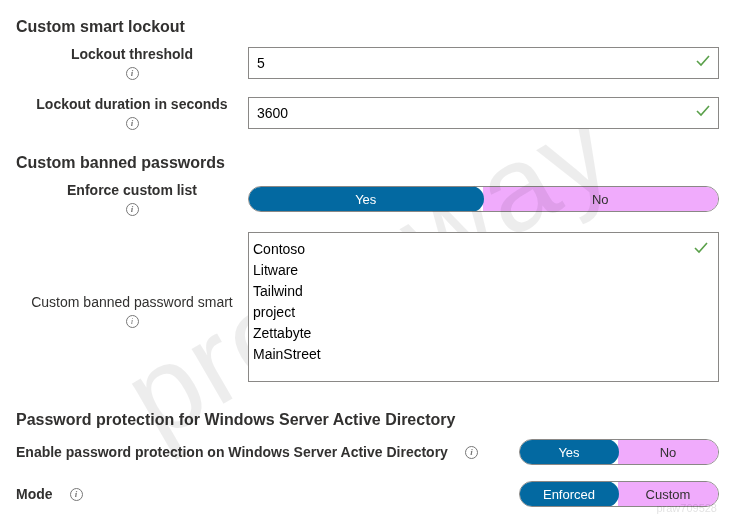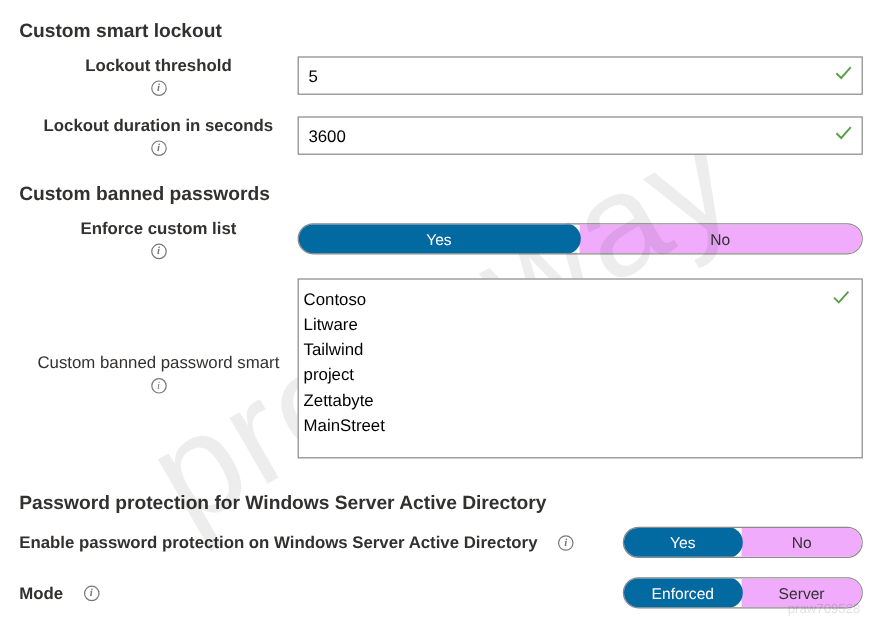--- a/index.html
+++ b/index.html
@@ -117,15 +117,15 @@
 </div>
 
 <div class="row-pp">
   <div class="lbl-long">
     <span>Mode</span>
     <span class="info-icon">i</span>
   </div>
   <div class="spacer"></div>
   <div class="toggle small">
     <button class="opt sel">Enforced</button>
-    <button class="opt">Server</button>
+    <button class="opt">Custom</button>
   </div>
 </div>
 
 </body></html>

